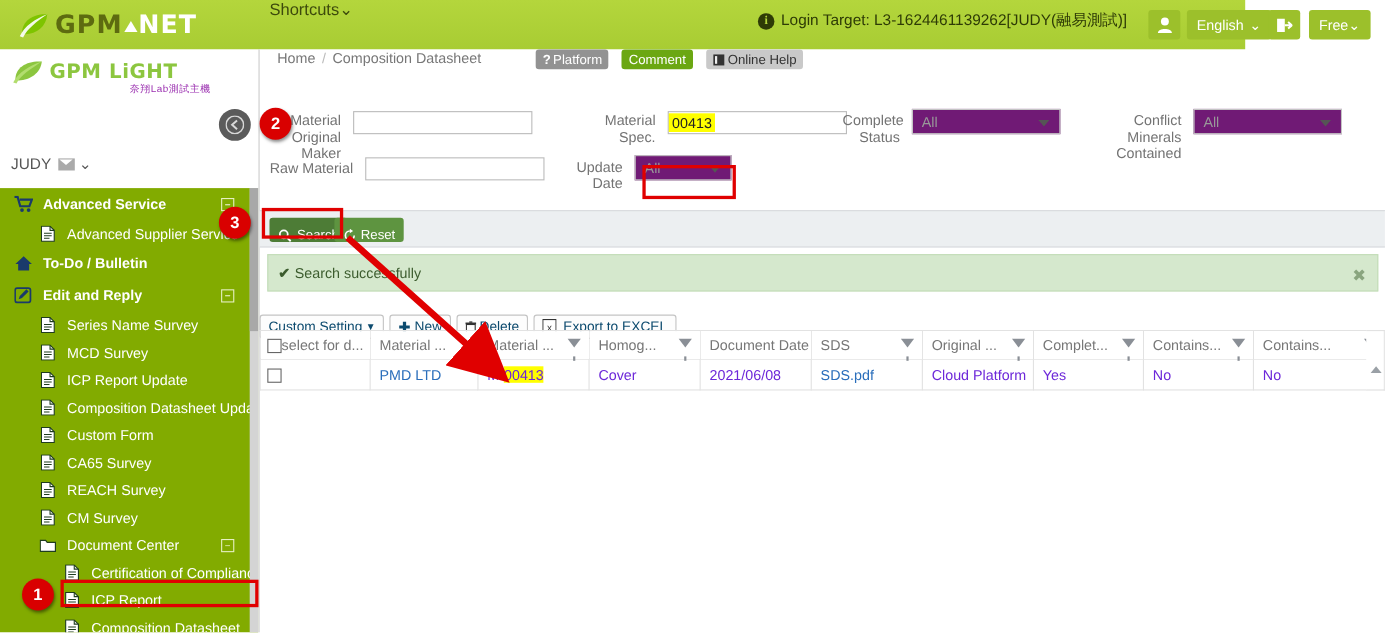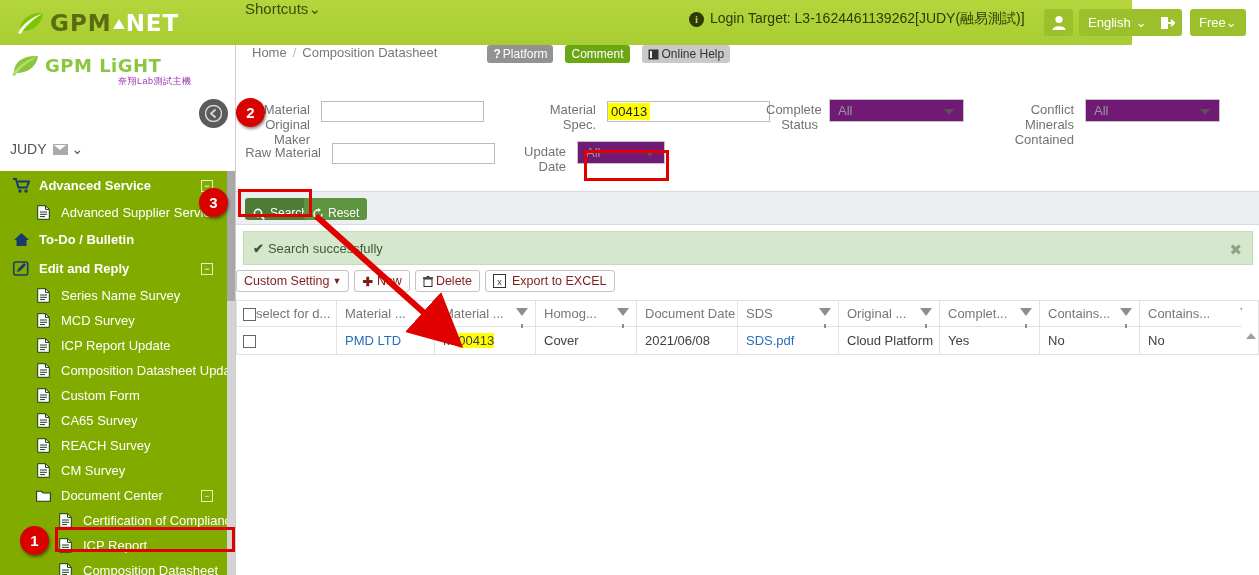--- a/index.html
+++ b/index.html
@@ -110,29 +110,29 @@
   
   #alert { position:absolute; left:7px; top:186px; width:1010px; height:34px;
            background:#d5e8cd; border:1px solid #c3ddb8; display:flex; align-items:center;
            color:#3c5c2e; font-size:13px; padding-left:9px; }
   #alert-close { position:absolute; right:10px; top:9px; color:#8aa57f; font-size:15px;
                  cursor:pointer; }
 
   
   #gridtools { position:absolute; left:236px; top:270px; width:1023px; height:26px; display:flex; }
   .tbtn { height:22px; border:1px solid #c4c4c4; background:#fdfdfd; border-radius:3px;
-          font-size:12.5px; color:#7f1d1d; display:inline-flex; align-items:center;
-          padding:0 7px; margin-right:5px; cursor:pointer; }
+          font-size:12.5px; color:#0c4a6e; display:inline-flex; align-items:center;
+          padding:0 7px; margin-right:5px; cursor:pointer;margin-top:16px; }
 
   
   #grid { position:absolute; left:236px; top:300px; width:1023px; }
   table { border-collapse:collapse; width:1023px; table-layout:fixed; }
   th { height:26px; font-weight:normal; color:#777; font-size:13px; text-align:left;
        padding-left:8px; border:1px solid #e2e2e2; background:#fff; position:relative; }
-  td { height:28px; font-size:13px; color:#404040; padding-left:8px;
+  td { height:28px; font-size:13px; color:#6d28d9; padding-left:8px;
        border:1px solid #e2e2e2; background:#fff; }
   td.lnk { color:#2a6ebb; }
   .funnel { position:absolute; right:7px; top:7px; width:0;height:0;
             border-left:6px solid transparent;border-right:6px solid transparent;
             border-top:8px solid #8a8f96; }
   .funnel:after { content:""; position:absolute; left:-1px; top:8px; width:2px; height:4px;
                   background:#8a8f96; }
   .cb { width:13px;height:13px;border:1px solid #666;display:inline-block;
         vertical-align:middle; background:#fff; }
   #scrollcol { position:absolute; left:1242px; top:300px; width:17px; height:55px;

